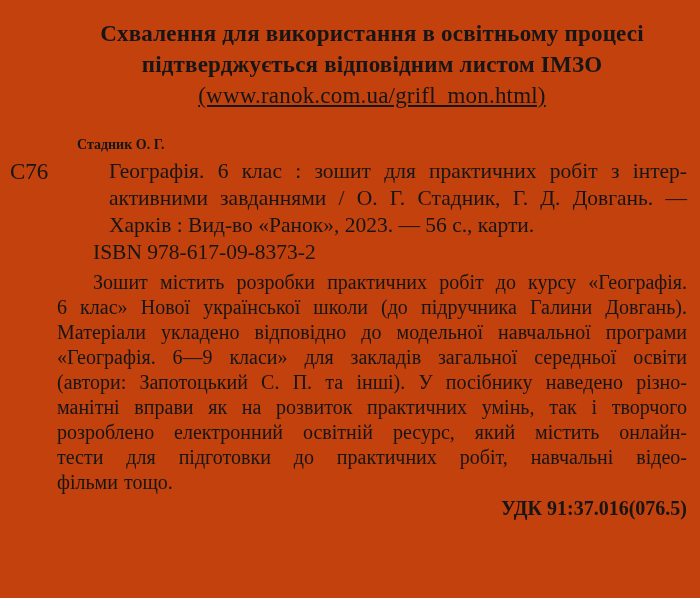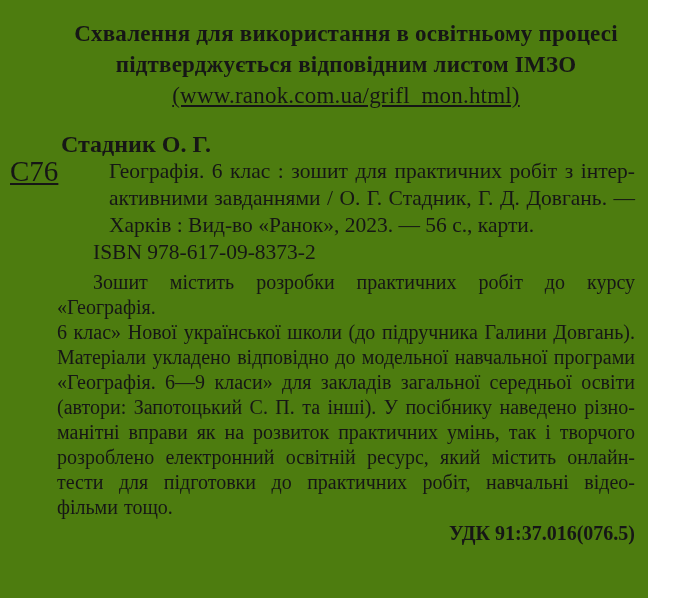--- a/index.html
+++ b/index.html
@@ -2,23 +2,23 @@
 <html><head>
   <meta charset="utf-8">
   <style>
     html, body {
       margin: 0;
       padding: 0;
       background: #ffffff;
     }
     .page {
       position: relative;
-      width: 648px;
+      width: 700px;
       height: 598px;
-      background: #4d7c0f;
+      background: #c2410c;
       overflow: hidden;
       font-family: "Liberation Serif", "DejaVu Serif", serif;
       color: #161616;
       box-sizing: border-box;
     }
     .content {
       position: absolute;
       left: 57px;
       right: 13px;
       top: 0;
@@ -33,39 +33,38 @@
       letter-spacing: 0.2px;
     }
     .approval .url-line {
       font-weight: normal;
       font-size: 23px;
       text-decoration: underline;
     }
     
     .author {
       margin-top: 20px;
-      margin-left: 4px;
+      margin-left: 20px;
       font-weight: bold;
-      font-size: 24px;
+      font-size: 14px;
       line-height: 27px;
     }
     
     .catalog {
       position: relative;
       margin-left: 8px;
       font-size: 21.5px;
       line-height: 27px;
     }
     .catalog-code {
       position: absolute;
       left: -55px;
       top: 0;
-      font-size: 29px;
+      font-size: 23px;
       line-height: 27px;
-      text-decoration: underline;
     }
     .catalog .line {
       text-align: justify;
       text-align-last: justify;
       margin-left: 44px;
     }
     .catalog .line:first-child {
       text-indent: 44px;
     }
     .catalog .line.last {

